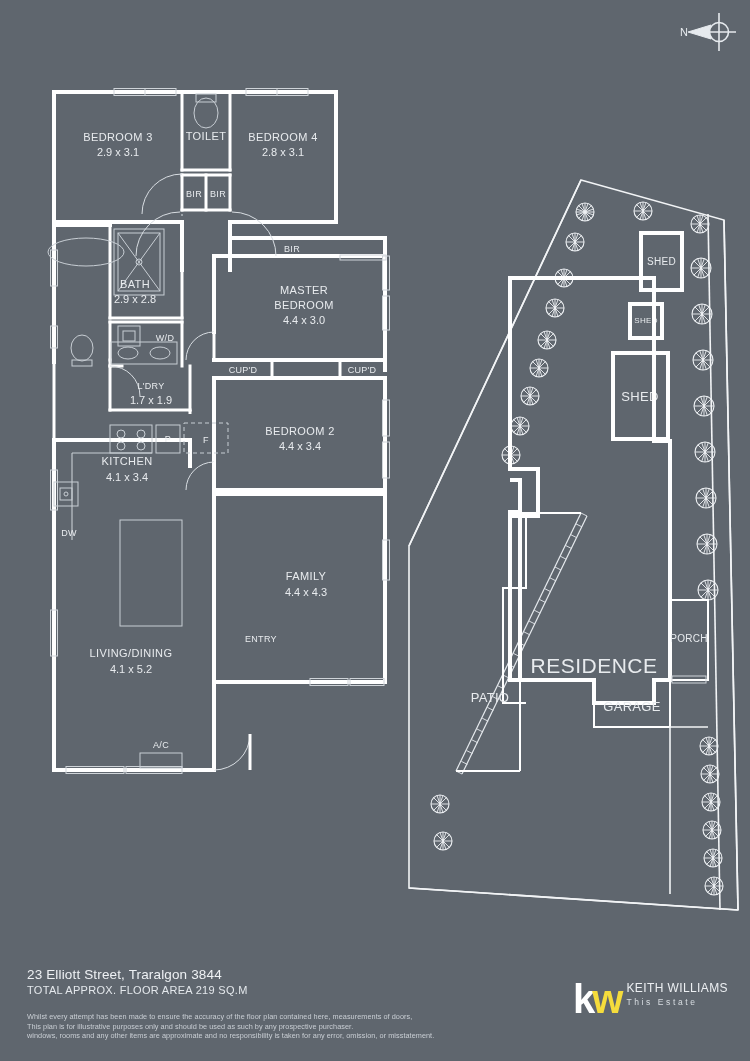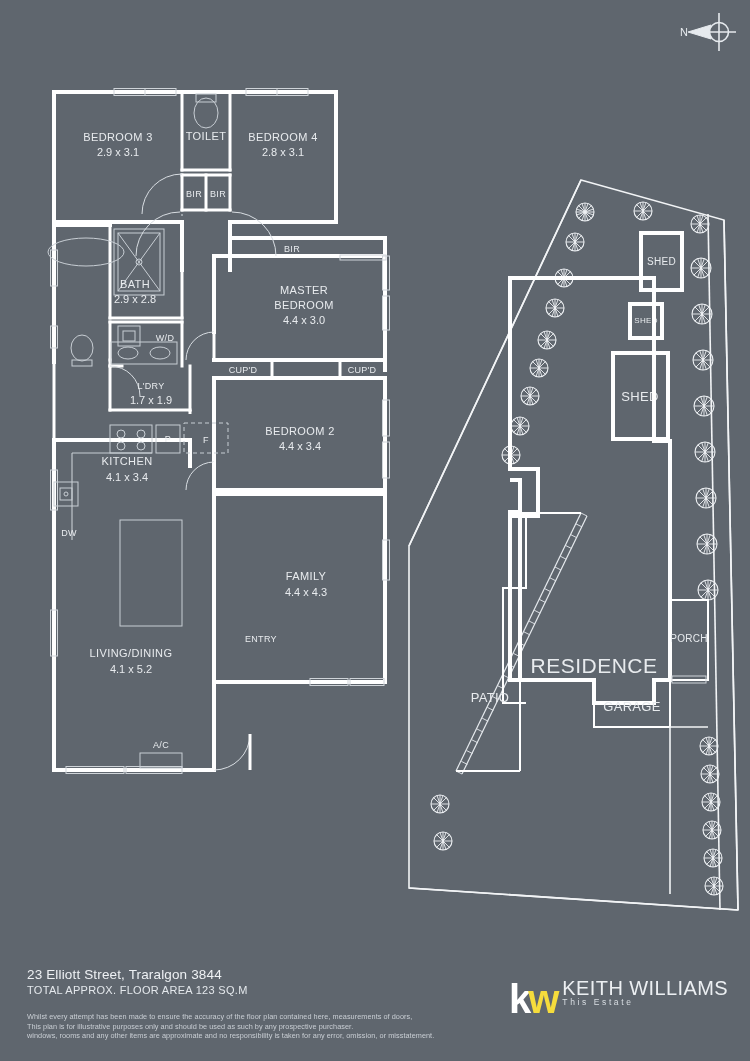--- a/index.html
+++ b/index.html
@@ -34,21 +34,21 @@
   .treec{stroke:#eef1f4;fill:none;stroke-width:1.1;}
   #addr{position:absolute;left:27px;top:967px;}
   .addr-line{font-size:13.5px;color:#eef1f4;letter-spacing:.15px;line-height:16px;}
   .addr-sub{font-size:11px;color:#e4e8ec;letter-spacing:.3px;line-height:15px;}
   .disc{font-size:7.3px;color:#c9ced4;line-height:9.6px;letter-spacing:.05px;margin-top:14px;max-width:430px;}
   #logo{position:absolute;right:22px;top:979px;display:flex;align-items:flex-start;gap:6px;}
   .kw{font-size:40px;font-weight:bold;letter-spacing:-3px;line-height:40px;font-family:"Liberation Sans",sans-serif;}
   .kw .k{color:#ffffff;}
   .kw .w{color:#f5dc3c;}
   .kwtext{display:flex;flex-direction:column;justify-content:center;}
-  .kwname{font-size:20px;color:#eceff2;letter-spacing:.4px;line-height:18px;}
+  .kwname{font-size:12px;color:#eceff2;letter-spacing:.4px;line-height:18px;}
   .kwsub{font-size:8.5px;color:#d9dee3;letter-spacing:2.6px;line-height:11px;}
   #compass{position:absolute;left:678px;top:8px;width:62px;height:48px;}
 </style>
 </head>
 <body>
 
 <div id="root">
 
   <div id="compass">
     <svg width="62" height="48" viewBox="0 0 62 48">
@@ -509,21 +509,21 @@
       <rect class="thin" x="264" y="508" width="34" height="7" stroke="#e6eaee"></rect>
       <text class="plan-text site-sm" x="281" y="474">PORCH</text>
     </g>
 
     <path class="siteline" stroke-width="1.2" d="M262,559 L262,726"></path>
     <path class="siteline" stroke-width="1.2" d="M262,559 L300,559"></path>
   </svg>
 
   <div id="addr">
     <div class="addr-line">23 Elliott Street, Traralgon 3844</div>
-    <div class="addr-sub">TOTAL APPROX. FLOOR AREA 123 SQ.M</div>
+    <div class="addr-sub">TOTAL APPROX. FLOOR AREA 219 SQ.M</div>
     <div class="disc">
       <div>Whilst every attempt has been made to ensure the accuracy of the floor plan contained here, measurements of doors,</div>
       <div>This plan is for illustrative purposes only and should be used as such by any prospective purchaser.</div>
       <div>windows, rooms and any other items are approximate and no responsibility is taken for any error, omission, or misstatement.</div>
     </div>
   </div>
 
   <div id="logo">
     <div class="kw"><span class="k">k</span><span class="w">w</span></div>
     <div class="kwtext">

